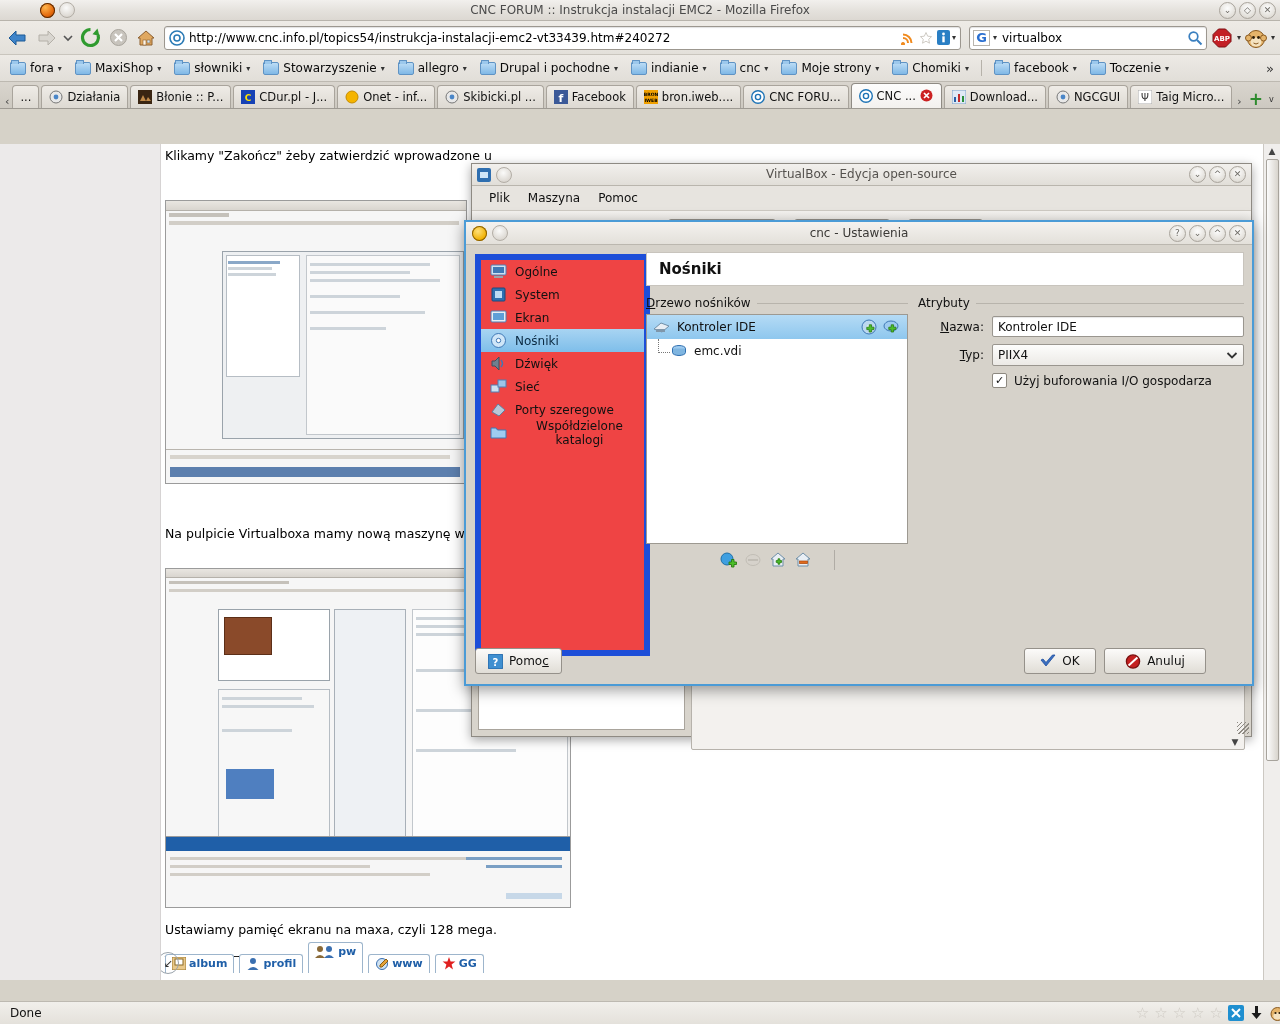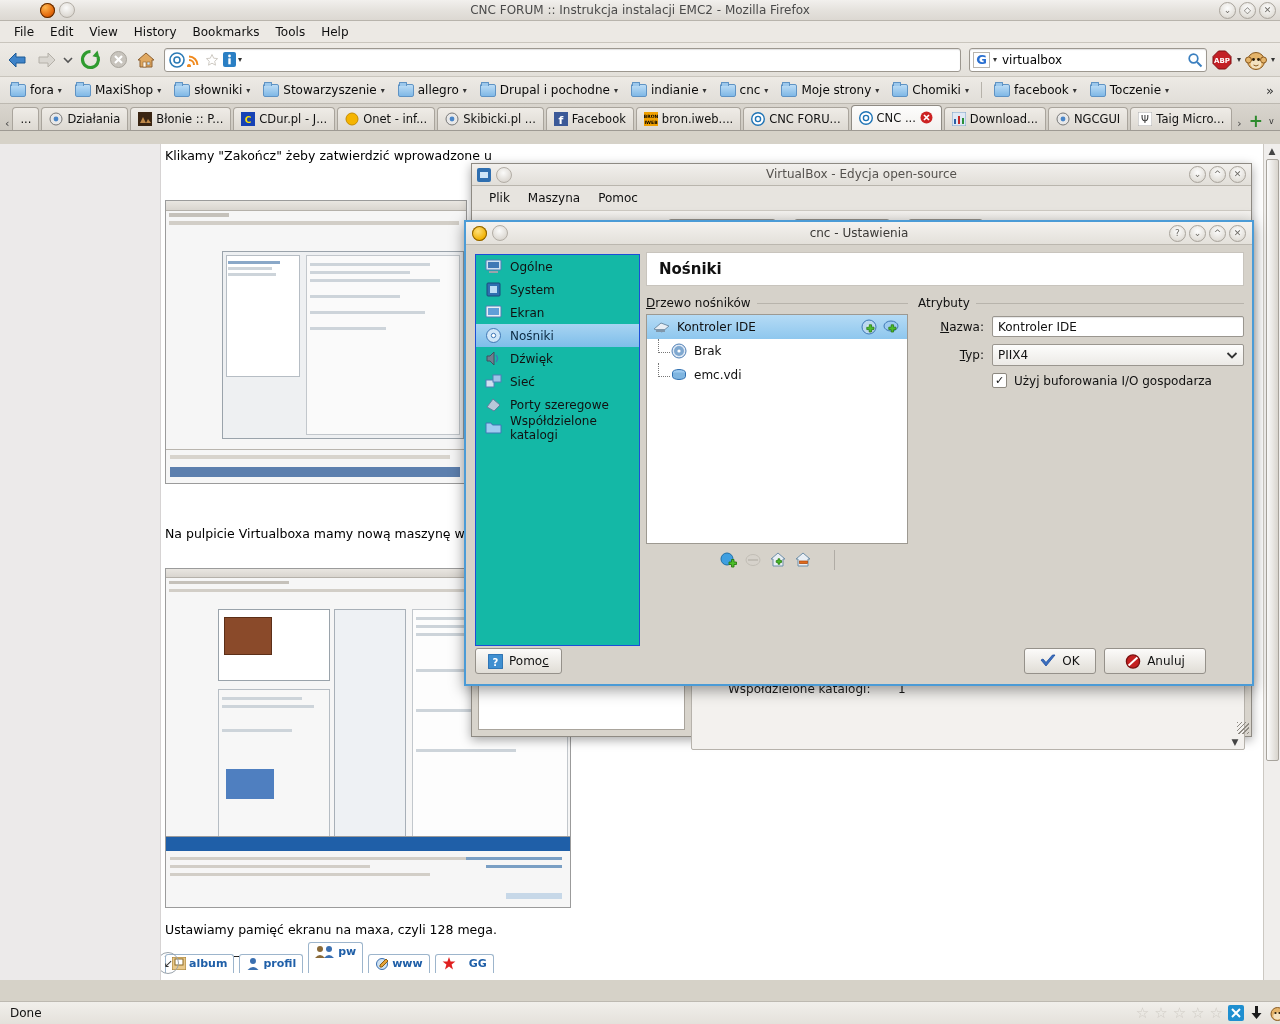--- a/index.html
+++ b/index.html
@@ -171,21 +171,21 @@
   #dlg-title .title{position:absolute;left:0;right:0;text-align:center;font-size:12px;color:#3b3936;line-height:22px;}
   .gearico{
     width:15px;height:15px;border-radius:50%;
     background:radial-gradient(circle at 40% 35%,#ffe07a,#f0b000 65%,#a97400);
     box-shadow:inset 0 0 0 1px #8a5f00;
   }
   #dlg-body{position:absolute;left:0;right:0;top:22px;bottom:0;}
 
   .cat-list{
     position:absolute;left:9px;top:10px;width:163px;height:390px;
-    background:#14b8a6;border:1px solid #1d4ed8;overflow:hidden;
+    background:#ef4444;border:6px solid #1d4ed8;overflow:hidden;text-align:center;
   }
   .cat{display:flex;align-items:center;gap:8px;height:23px;padding-left:9px;font-size:12px;color:#111;}
   .cat.sel{background:linear-gradient(to bottom,#a8d4f2,#7ebeea);color:#0b2a42;}
   .cat .gi{width:17px;height:17px;flex:none;}
 
   .pane{position:absolute;left:180px;top:8px;right:8px;bottom:0;}
   .pane-head{
     background:#fff;border:1px solid #c8c4bd;height:32px;display:flex;align-items:center;
     padding-left:12px;font-size:15px;font-weight:bold;color:#111;
   }
@@ -253,29 +253,20 @@
       <span class="graydot ico"></span>
     </div>
     <div class="title">CNC FORUM :: Instrukcja instalacji EMC2 - Mozilla Firefox</div>
     <div class="tb-right">
       <div class="wbtn">⌄</div>
       <div class="wbtn">◇</div>
       <div class="wbtn">✕</div>
     </div>
   </div>
 
-  <div id="ff-menubar">
-    <div class="mi">File</div>
-    <div class="mi">Edit</div>
-    <div class="mi">View</div>
-    <div class="mi">History</div>
-    <div class="mi">Bookmarks</div>
-    <div class="mi">Tools</div>
-    <div class="mi">Help</div>
-  </div>
 
   <div id="ff-nav">
     <div class="navbtn">
       <svg width="22" height="20" viewBox="0 0 22 20">
           <path d="M9 3 L2 10 L9 17 L9 13 L18 13 L18 7 L9 7 Z" fill="#3f84c9" stroke="#1d5a96" stroke-width="1"></path>
         </svg>
     </div>
     <div class="navbtn">
       <svg width="22" height="20" viewBox="0 0 22 20">
           <path d="M13 3 L20 10 L13 17 L13 13 L4 13 L4 7 L13 7 Z" fill="#d9d6d0" stroke="#b4b0a8" stroke-width="1"></path>
@@ -306,20 +297,21 @@
       </svg>
     </div>
 
     <div class="urlbar">
       <span class="ico">
         <svg width="16" height="16" viewBox="0 0 16 16">
             <circle cx="8" cy="8" r="7" fill="#fff" stroke="#2a7ab5" stroke-width="1.6"></circle>
             <circle cx="8" cy="8" r="3" fill="none" stroke="#2a7ab5" stroke-width="1.6"></circle>
           </svg>
       </span>
+      <span class="utext" title="http://www.cnc.info.pl/topics54/instrukcja-instalacji-emc2-vt33439.htm#240272">http://www.cnc.info.pl/topics54/instrukcja-instalacji-emc2-vt33439.htm#240272</span>
       <span class="ico" style="margin:0 2px">
         <svg width="14" height="14" viewBox="0 0 14 14">
             <path d="M2 11 a2 2 0 1 0 .01 0" fill="#f08a1e"></path>
             <path d="M2 7 a5 5 0 0 1 5 5 M2 3.5 a8.5 8.5 0 0 1 8.5 8.5" stroke="#f08a1e" stroke-width="2" fill="none"></path>
           </svg>
       </span>
       <span class="ico" style="margin:0 2px">
         <svg width="14" height="14" viewBox="0 0 14 14">
             <path d="M7 1.5 L8.7 5.2 L12.6 5.6 L9.7 8.3 L10.5 12.2 L7 10.2 L3.5 12.2 L4.3 8.3 L1.4 5.6 L5.3 5.2 Z" fill="#fff" stroke="#cfcbc4" stroke-width="1"></path>
           </svg>
@@ -663,21 +655,21 @@
             </svg>
           <span style="font-size:11px;font-weight:bold;color:#1f5fa8">pw</span>
         </div>
         <div class="sigbtn" style="display:flex;align-items:flex-end;gap:3px;border:1px solid #9db5cc;border-bottom:none;border-radius:3px 3px 0 0;padding:2px 6px 3px;background:#fff">
           <svg width="14" height="13">
               <circle cx="7" cy="7" r="5.5" fill="#cfe2f2" stroke="#3a6fb0"></circle>
               <path d="M11 2 L13 4 L7 10 L5 10 L5 8 Z" fill="#e5a33a" stroke="#8a5e12"></path>
             </svg>
           <span style="font-size:11px;font-weight:bold;color:#1f5fa8">www</span>
         </div>
-        <div class="sigbtn" style="display:flex;align-items:center;gap:13px;border:1px solid #9db5cc;border-bottom:none;border-radius:3px 3px 0 0;padding:2px 6px 3px;background:#fff">
+        <div class="sigbtn" style="display:flex;align-items:center;gap:3px;border:1px solid #9db5cc;border-bottom:none;border-radius:3px 3px 0 0;padding:2px 6px 3px;background:#fff">
           <svg width="14" height="13">
               <path d="M7 0 L8.6 4.6 L13.4 4.6 L9.6 7.6 L11 12.4 L7 9.4 L3 12.4 L4.4 7.6 L0.6 4.6 L5.4 4.6 Z" fill="#e02020"></path>
             </svg>
           <span style="font-size:11px;font-weight:bold;color:#1f5fa8">GG</span>
         </div>
       </div>
 
       <div style="position:absolute;left:798px;top:560px;width:14px;height:12px;background:#a8c4dd;border:1px solid #6d8faf"></div>
       <div style="position:absolute;left:-4px;bottom:6px;width:20px;height:20px;border:1px solid #9aa3ab;border-radius:50%;display:flex;align-items:center;justify-content:center;font-size:11px;color:#333">↙</div>
     </div>
@@ -778,24 +770,20 @@
       <svg width="16" height="15">
           <circle cx="8" cy="7" r="6.2" fill="#b7e08a" stroke="#4f8f20"></circle>
         </svg>
       <span>Opis</span>
     </span>
   </div>
   <div id="vbox-body">
     <div class="vm-list"></div>
     <div class="vm-details">
       <div class="detbox" style="height:480px">
-        <div class="detrow" style="margin-top:415px">
-          <span class="k">Współdzielone katalogi:</span>
-          <span>1</span>
-        </div>
         <div class="det-scroll">
           <span>▲</span>
           <span>▼</span>
         </div>
       </div>
     </div>
   </div>
   <div class="resize-grip"></div>
 </div>
 
@@ -921,31 +909,20 @@
                       <ellipse cx="8" cy="7" rx="7" ry="5" fill="#9ecbf0" stroke="#3f78b5"></ellipse>
                       <path d="M11 9 h3 v-3 h3 v3 h3 v3 h-3 v3 h-3 v-3 h-3z" transform="translate(-3,1) scale(.8)" fill="#4cbf2a" stroke="#2a7a12" stroke-width="1"></path>
                     </svg>
                 </span>
               </span>
             </div>
             <div class="tnode child">
               <span class="elbow"></span>
               <span class="ico">
                 <svg width="16" height="16">
-                    <circle cx="8" cy="8" r="7" fill="#dfe9f5" stroke="#4f7fb5"></circle>
-                    <circle cx="8" cy="8" r="5" fill="#7fa8d0"></circle>
-                    <circle cx="8" cy="8" r="1.6" fill="#fff"></circle>
-                  </svg>
-              </span>
-              <span>Brak</span>
-            </div>
-            <div class="tnode child">
-              <span class="elbow"></span>
-              <span class="ico">
-                <svg width="16" height="16">
                     <ellipse cx="8" cy="5.5" rx="6.5" ry="3" fill="#9ecbf0" stroke="#2f6fb0"></ellipse>
                     <path d="M1.5 5.5 v4 a6.5 3 0 0 0 13 0 v-4" fill="#7fb5e0" stroke="#2f6fb0"></path>
                   </svg>
               </span>
               <span>emc.vdi</span>
             </div>
           </div>
 
           <div class="treebtns">
             <span>

